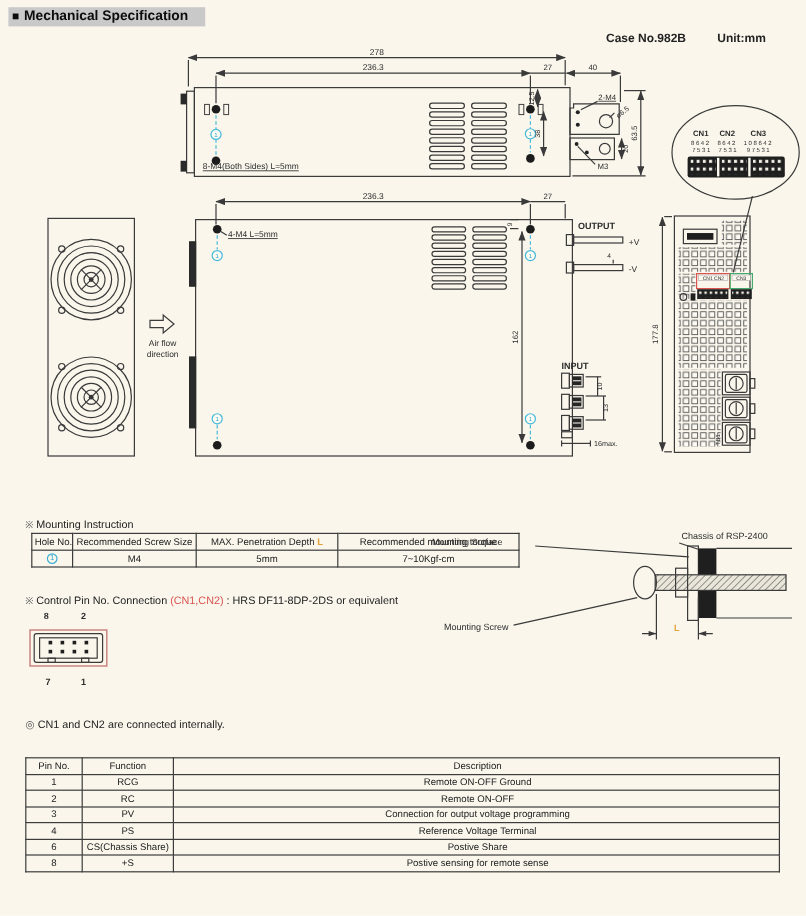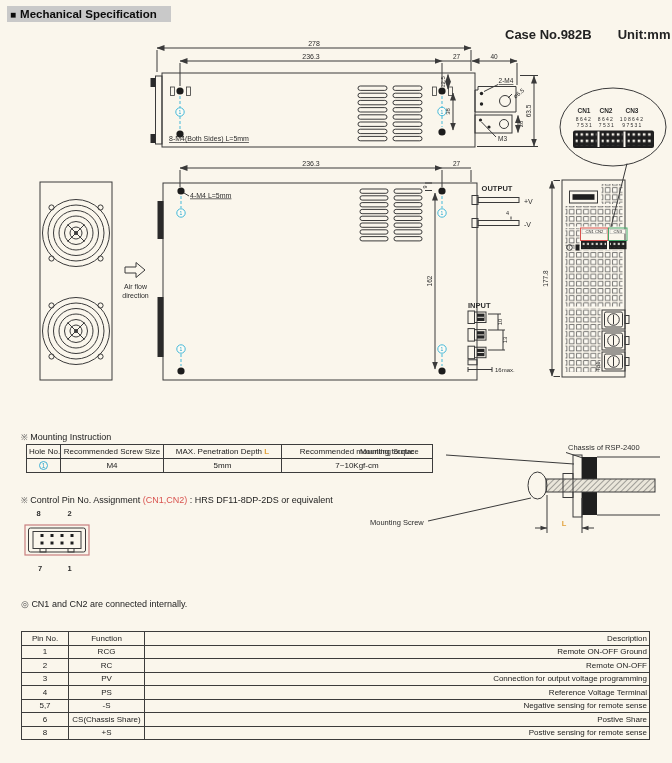--- a/index.html
+++ b/index.html
@@ -1,27 +1,27 @@
 <!DOCTYPE html>
 <html><head>
 <meta charset="utf-8">
 <style>
 *{box-sizing:border-box}
 body{margin:0;background:#fff}
 .page{position:relative;width:672px;height:763px;background:#faf6ec;font-family:"Liberation Sans",sans-serif;color:#222;overflow:hidden}
 svg{position:absolute}
 .hdr{position:absolute;top:6px;left:7px;background:#c9c9c9;padding:2px 14px 2px 3px;font-weight:bold;font-size:11.5px;color:#0c0c0c}
 .hdr .bullet{font-size:10px;margin-right:4px}
-.caseline{position:absolute;top:27px;left:505px;font-size:13px;font-weight:bold;color:#222}
+.caseline{position:absolute;top:27px;left:505px;font-size:10px;font-weight:bold;color:#222}
 .caseline .unit{margin-left:26px}
 table{position:absolute;border-collapse:collapse;table-layout:fixed;background:transparent}
 .dtable td,.dtable th{border:1px solid #3c3c3c;font-size:8px;font-weight:normal;text-align:center;padding:0 2px;height:14px;overflow:hidden;white-space:nowrap;color:#222}
 .ptable th{font-weight:normal}
 .ptable td,.ptable th{height:13.5px}
-.ptable .dl{text-align:right;padding-left:4px}
+.ptable .dl{text-align:center;padding-left:4px}
 .ctable td{height:15px;font-size:7.5px}
 .sec-t{position:absolute;font-size:9px;color:#222}
 .mark{color:#555;font-size:8px}
 .red{color:#d9534f}
 .org{color:#e2a23b;font-weight:bold}
 .circ{display:inline-block;width:9px;height:9px;line-height:8px;border:1px solid #3fb0d4;border-radius:50%;color:#2ba7cc;font-size:6.5px;text-align:center;vertical-align:middle}
 .note{position:absolute;font-size:9px;color:#222}
 .gray{color:#555}
 svg text{font-family:"Liberation Sans",sans-serif;fill:#2c2c2c}
 .t4{font-size:4.2px}.t5{font-size:5px}.t55{font-size:5.5px}.t6{font-size:6px}.t65{font-size:6.5px}.t7{font-size:7px}.t75{font-size:7.5px}
@@ -411,21 +411,21 @@
       <path d="M232,100 L238.5,97.8 L238.5,102.2 Z" fill="#3a3a3a" stroke="none"></path>
     </g>
     <text class="t75" x="10" y="26">Mounting Surface</text>
     <text class="t75" x="218" y="21.5">Chassis of RSP-2400</text>
     <text class="t75" x="20" y="97">Mounting Screw</text>
     <text class="t75 mid orgt" x="214" y="97.5">L</text>
   </svg>
 
   <div class="sec-t" style="top:494px;left:21px">
     <span class="mark">※</span>
-    <span>Control Pin No. Assignment </span><span class="red">(CN1,CN2)</span><span> : HRS DF11-8DP-2DS or equivalent</span>
+    <span>Control Pin No. Connection </span><span class="red">(CN1,CN2)</span><span> : HRS DF11-8DP-2DS or equivalent</span>
   </div>
 
   <svg style="top:500px;left:20px" width="115" height="75" viewBox="0 0 115 75">
     <g stroke="#3a3a3a" fill="none">
       <rect x="5" y="25" width="64" height="30" stroke="#c97f7f" stroke-width="1.2"></rect>
       <rect x="8.5" y="28" width="57" height="24" rx="2"></rect>
       <rect x="13" y="31.5" width="48" height="17"></rect>
       <rect x="20" y="48.5" width="6" height="3.5"></rect>
         <rect x="48" y="48.5" width="6" height="3.5"></rect>
       <g fill="#1f1f1f" stroke="none">
@@ -485,25 +485,20 @@
       <td>3</td>
       <td>PV</td>
       <td class="dl">Connection for output voltage programming</td>
     </tr>
     <tr>
       <td>4</td>
       <td>PS</td>
       <td class="dl">Reference Voltage Terminal</td>
     </tr>
     <tr>
-      <td>5,7</td>
-      <td>-S</td>
-      <td class="dl">Negative sensing for remote sense</td>
-    </tr>
-    <tr>
       <td>6</td>
       <td>CS(Chassis Share)</td>
       <td class="dl">Postive Share</td>
     </tr>
     <tr>
       <td>8</td>
       <td>+S</td>
       <td class="dl">Postive sensing for remote sense</td>
     </tr>
   </tbody>

